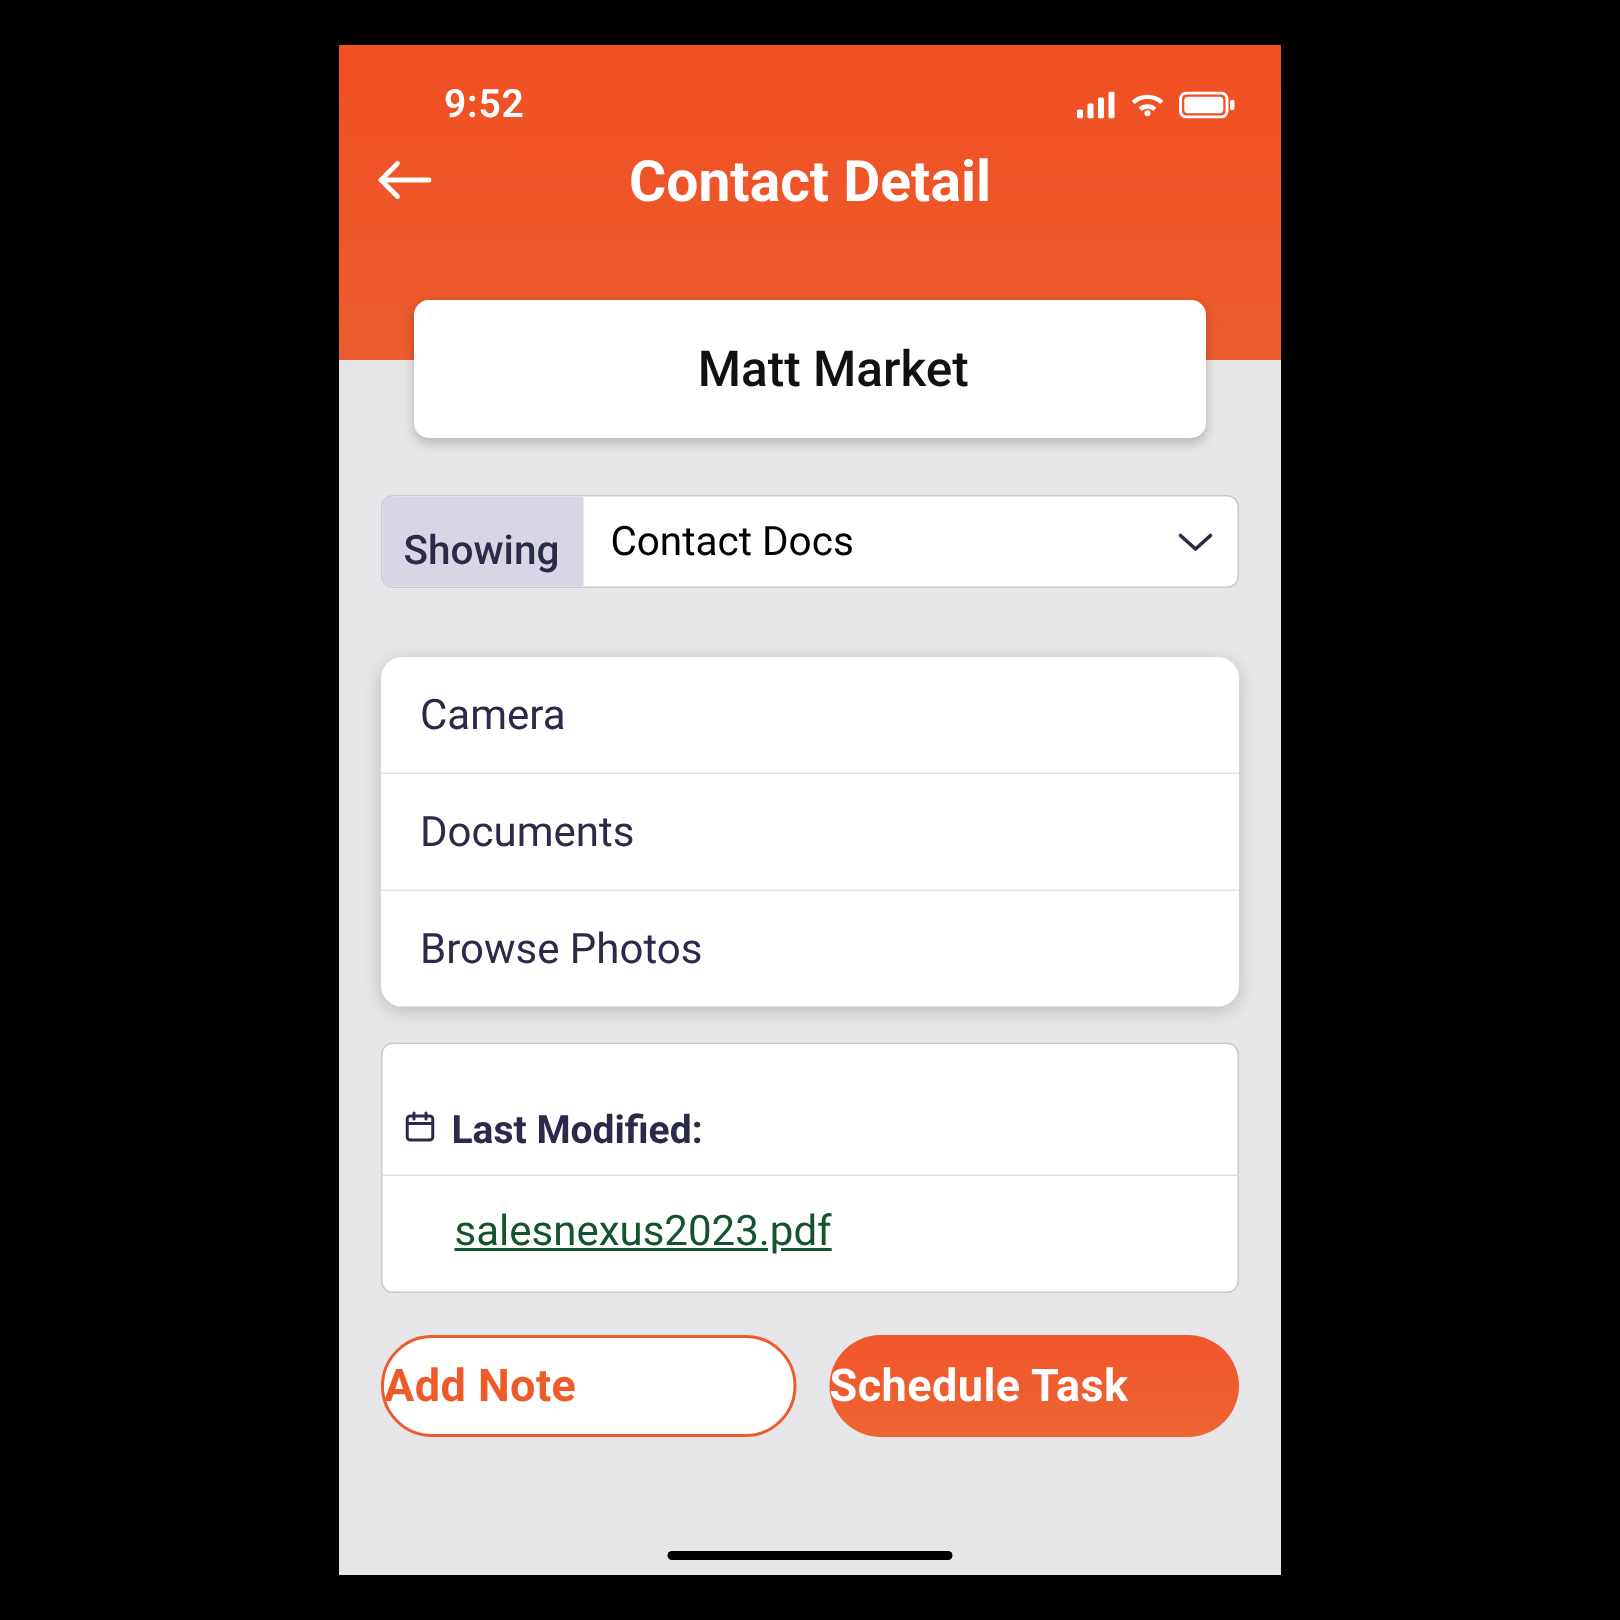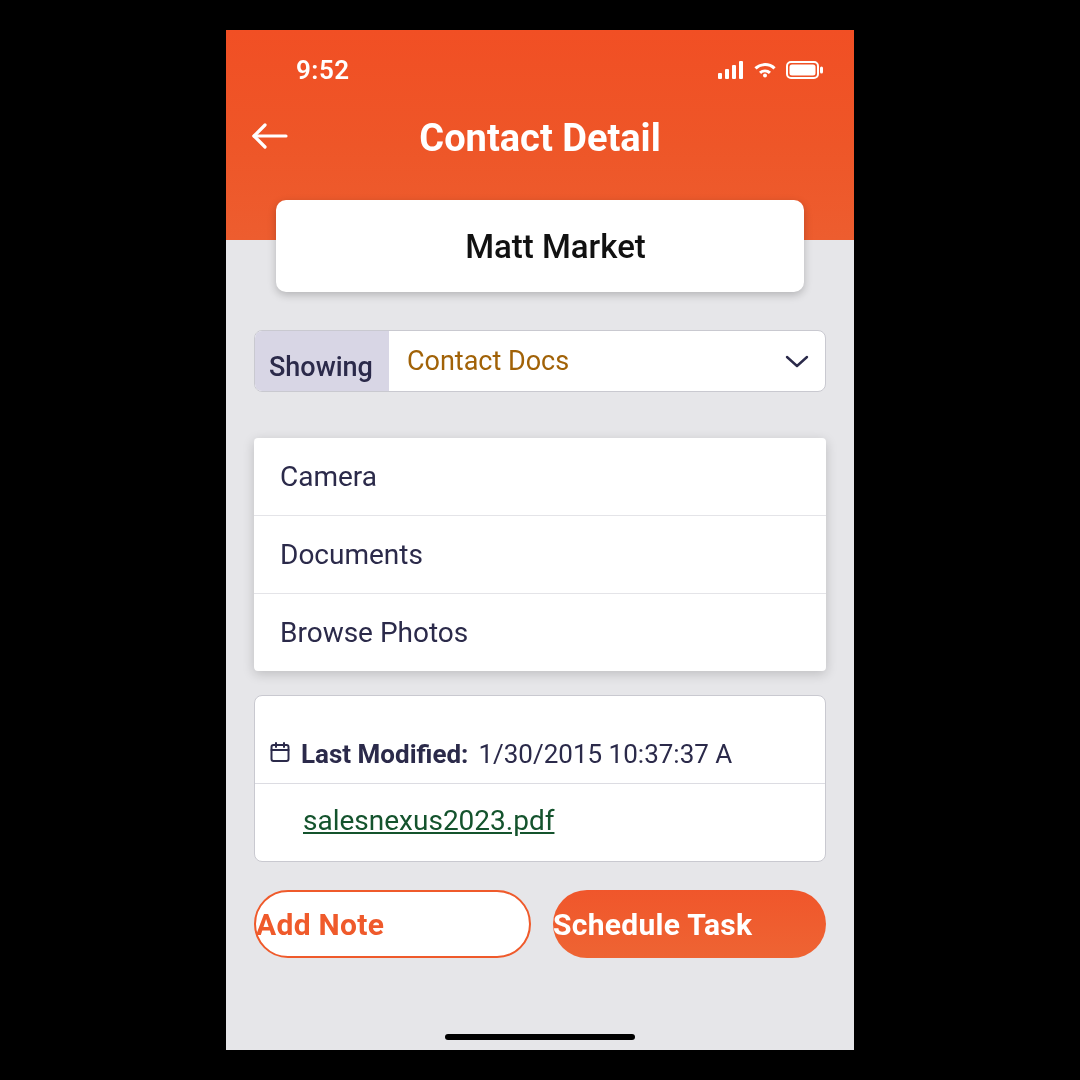--- a/index.html
+++ b/index.html
@@ -38,21 +38,21 @@
   }
   .status-icons {
     display: flex;
     align-items: center;
     gap: 8px;
   }
   .status-icons svg { display: block; }
   .nav-row {
     display: flex;
     align-items: center;
-    margin-top: 28px;
+    margin-top: 12px;
     padding: 0 22px;
     position: relative;
   }
   .back-btn {
     width: 44px; height: 44px;
     display: flex; align-items: center; justify-content: center;
   }
   .page-title {
     position: absolute;
     left: 0; right: 0;
@@ -94,34 +94,34 @@
     font-size: 27px;
     font-weight: 500;
     display: flex;
     align-items: center;
     padding: 12px 16px 0 14px;
   }
   .filter-value {
     flex: 1;
     display: flex;
     align-items: center;
-    color: #a16207;
+    color: #000000;
     font-size: 27px;
     padding-left: 18px;
   }
   .filter-chev {
     width: 56px;
     display: flex;
     align-items: center;
     justify-content: center;
   }
   .menu-card {
     margin-top: 46px;
     background: #fff;
-    border-radius: 4px;
+    border-radius: 14px;
     box-shadow: 0 3px 12px rgba(0,0,0,0.18);
     overflow: hidden;
   }
   .menu-item {
     padding: 22px 26px;
     font-size: 28px;
     color: #2b2a4a;
   }
   .menu-item + .menu-item { border-top: 1px solid #e4e4e8; }
   .doc-card {
@@ -272,21 +272,20 @@
       <div class="doc-header">
         <span>
           <svg width="22" height="22" viewBox="0 0 22 22" fill="none" stroke="#2b2a4a" stroke-width="2" stroke-linecap="round">
               <rect x="2.5" y="4" width="17" height="16" rx="2"></rect>
               <line x1="2.5" y1="9" x2="19.5" y2="9"></line>
               <line x1="7" y1="2" x2="7" y2="6"></line>
               <line x1="15" y1="2" x2="15" y2="6"></line>
             </svg>
         </span>
         <span class="label">Last Modified:</span>
-        <span class="value">1/30/2015 10:37:37 A</span>
       </div>
       <div class="doc-body">
         <a class="doc-link" href="#">salesnexus2023.pdf</a>
       </div>
     </div>
 
     <div class="action-row">
       <div class="pill pill-outline">
         <span>Add Note</span>
       </div>

